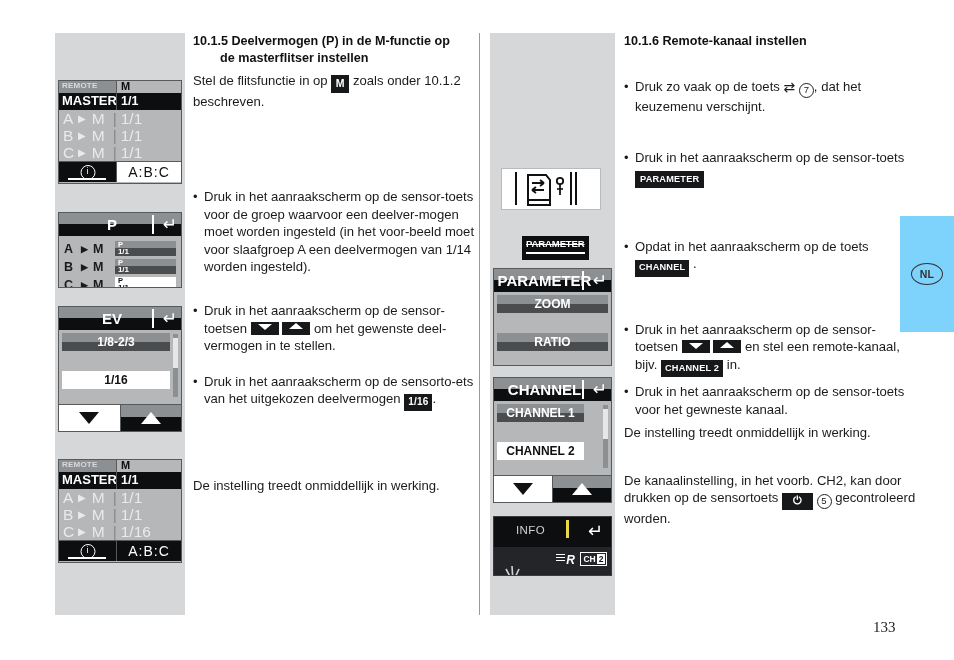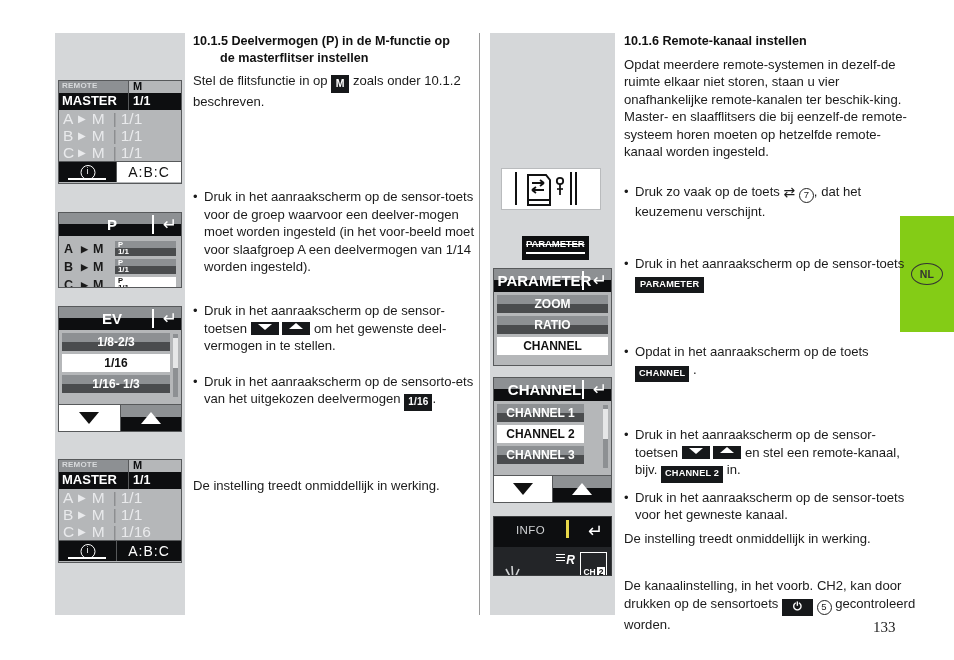--- a/index.html
+++ b/index.html
@@ -23,21 +23,21 @@
     position: absolute;
     background: #d5d7d9;
   }
   #gray-col-left  { left: 55px;  top: 33px; width: 130px; height: 582px; }
   #gray-col-right { left: 490px; top: 33px; width: 125px; height: 582px; }
 
   .lang-tab {
     position: absolute;
     left: 900px; top: 216px;
     width: 54px; height: 116px;
-    background: #84cc16;
+    background: #7dd3fc;
     display: flex; align-items: center; justify-content: center;
   }
   .lang-badge {
     width: 30px; height: 20px;
     border: 1.6px solid #333;
     border-radius: 50%;
     font-size: 10.5px; font-weight: 700;
     color: #333;
     display: flex; align-items: center; justify-content: center;
     letter-spacing: .2px;
@@ -164,21 +164,20 @@
 
   
   .lcd-master { left: 58px; width: 124px; }
   #lcd-master-1 { top: 80px;  height: 104px; }
   #lcd-master-2 { top: 459px; height: 104px; }
   .ms-head { display: flex; height: 29px; }
   .ms-head-l {
     flex: 0 0 57px;
     background: linear-gradient(to bottom, #8d9093 0 12px, #0d0e10 12px);
     position: relative;
-    padding-left: 12px;
   }
   .ms-head-r {
     flex: 1;
     background: linear-gradient(to bottom, #b5b7b9 0 12px, #0d0e10 12px);
     position: relative;
     border-left: 1.5px solid #57595b;
   }
   .ms-remote {
     position: absolute; left: 3px; top: 0px;
     font-size: 8px; font-weight: 700; color: #d8dadc;
@@ -264,21 +263,21 @@
     background: #fff; z-index: 2;
   }
   .list-title .back {
     position: absolute; right: 4px; top: 1px; z-index: 2;
     font-size: 17px; line-height: 21px; color: #fff; font-weight: 400;
   }
 
   .list-rows { padding: 3px 3px; }
   .list-row {
     height: 18px;
-    margin-bottom: 3px;
+    margin-bottom: 20px;
     display: flex; align-items: center; justify-content: center;
     font-size: 12px; font-weight: 700;
     background: linear-gradient(to bottom, #8d9093 0 9px, #4a4c4e 9px);
     color: #ffffff;
     box-sizing: border-box;
   }
   .list-row.sel { background: #ffffff; color: #111111; }
   .list-row:last-child { margin-bottom: 0; }
 
   .scroll-track {
@@ -396,21 +395,21 @@
   #lcd-info .rflag .dashes {
     display: inline-block; width: 9px; margin-right: 1px; vertical-align: 1px;
   }
   #lcd-info .rflag .dashes i {
     display: block; height: 1.4px; background: #fff; margin-bottom: 1.6px;
   }
   #lcd-info .chbox {
     position: absolute; right: 4px; top: 5px;
     border: 1.3px solid #fff; color: #fff;
     font-size: 8.5px; font-weight: 700;
-    padding: 14px 1px 1px 2px;
+    padding: 1px 1px 1px 2px;
     display: flex; 
   }
   #lcd-info .chbox .n {
     background: #fff; color: #111; padding: 0 1.5px; margin-left: 1.5px;
   }
   #lcd-info .burst {
     position: absolute; left: 6px; bottom: -8px;
     width: 26px; height: 20px;
   }
 </style>
@@ -695,21 +694,20 @@
       <span class="kbd kbd-frac">1/16</span><span>.</span></div>
 
     <div class="spacer-66"></div>
 
     <p class="para">De instelling treedt onmiddellijk in werking.</p>
   </div>
 
   <div class="textcol" id="textcol-right">
     <h2 class="heading">10.1.6 Remote-kanaal instellen</h2>
 
-    <p class="para">Opdat meerdere remote-systemen in dezelf-de ruimte elkaar niet storen, staan u vier onafhankelijke remote-kanalen ter beschik-king. Master- en slaafflitsers die bij eenzelf-de remote-systeem horen moeten op hetzelfde remote-kanaal worden ingesteld.</p>
 
     <div class="spacer-22"></div>
 
     <div class="bullet"><span>Druk zo vaak op de toets</span>
       <span class="swapglyph">⇄</span>
       <span class="circnum">7</span><span>, dat het keuzemenu verschijnt.</span></div>
 
     <div class="spacer-34"></div>
 
     <div class="bullet"><span>Druk in het  aanraakscherm op de sensor-toets</span>

